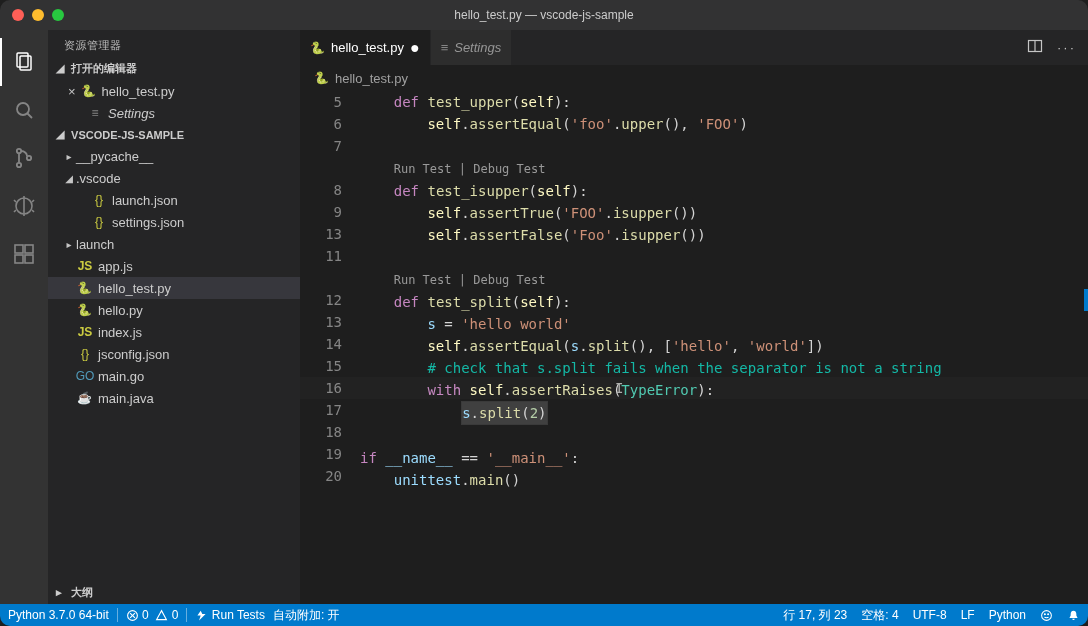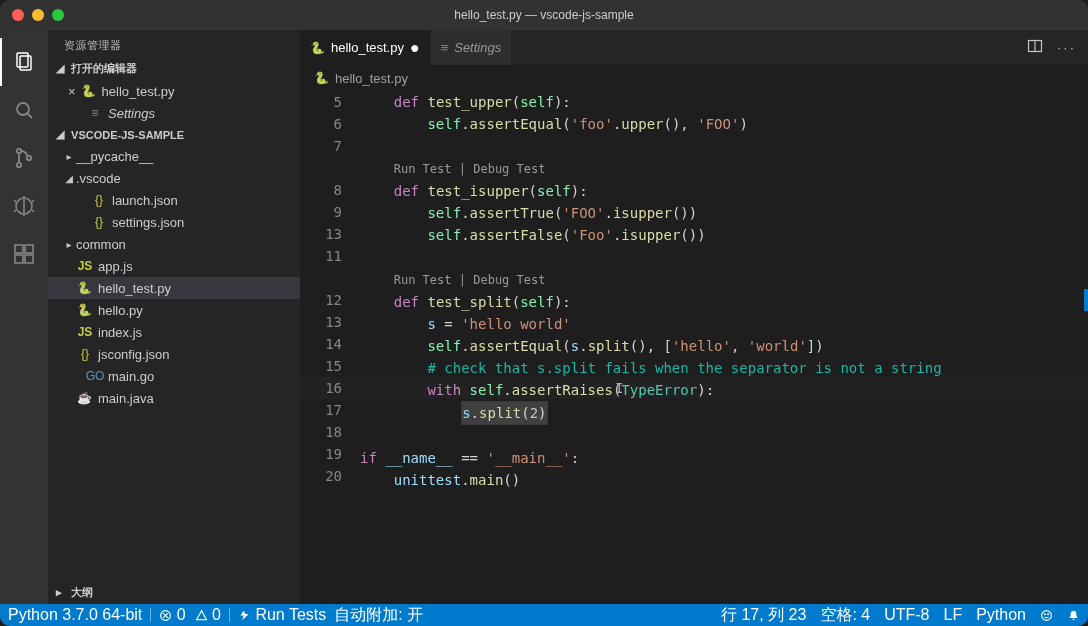--- a/index.html
+++ b/index.html
@@ -60,28 +60,28 @@
 .gutter { width: 60px; text-align: right; color: #858585; padding-right: 18px; }
 .lines { flex: 1; white-space: pre; color: #d4d4d4; overflow: hidden; }
 .codelens { color: #999999; font-size: 12px; line-height: 22px; }
 .kw { color: #c586c0; }
 .fn { color: #dcdcaa; }
 .id { color: #9cdcfe; }
 .cls { color: #4ec9b0; }
 .str { color: #ce9178; }
 .num { color: #b5cea8; }
 .cmt { color: #14b8a6; }
-.self { color: #86efac; margin-top: 48px; }
+.self { color: #fef9c3; margin-top: 48px; }
 .hl-row { display: inline-block; background: #404040; border: 1px solid #3a3a3a; padding: 0; }
 .hl-line { position: absolute; left: 0; right: 0; height: 22px; background: rgba(255,255,255,0.02); pointer-events: none; }
 .cursor-i { position: absolute; color: #aeafad; pointer-events: none; }
 .code .minimap-accent { position: absolute; right: 0; top: 198px; width: 4px; height: 22px; background: #007acc; }
 
 
-.status { height: 22px; background: #007acc; color: #ffffff; display: flex; align-items: center; font-size: 16px; padding: 0 8px; }
+.status { height: 22px; background: #007acc; color: #ffffff; display: flex; align-items: center; font-size: 12px; padding: 0 8px; }
 .status .sl { display: flex; gap: 8px; align-items: center; }
 .status .sr { margin-left: auto; display: flex; gap: 14px; align-items: center; justify-content: space-between; }
 .status .sep { width: 1px; height: 14px; background: rgba(255,255,255,0.4); }
 .status svg { width: 13px; height: 13px; vertical-align: middle; }
 .status .item { cursor: pointer; }
 </style>
 </head>
 <body>
 
 <div class="window">
@@ -167,21 +167,21 @@
             <span class="ficon i-json">{}</span>
             <span class="label">launch.json</span>
           </div>
         <div class="row" style="padding-left:28px">
             <span class="tw"></span>
             <span class="ficon i-json">{}</span>
             <span class="label">settings.json</span>
           </div>
         <div class="row" style="padding-left:14px">
             <span class="tw">▸</span>
-            <span class="label">common</span>
+            <span class="label">launch</span>
           </div>
         <div class="row" style="padding-left:14px">
             <span class="tw"></span>
             <span class="ficon i-js">JS</span>
             <span class="label">app.js</span>
           </div>
         <div class="row sel" style="padding-left:14px">
             <span class="tw"></span>
             <span class="ficon i-py">🐍</span>
             <span class="label">hello_test.py</span>
@@ -194,21 +194,21 @@
         <div class="row" style="padding-left:14px">
             <span class="tw"></span>
             <span class="ficon i-js">JS</span>
             <span class="label">index.js</span>
           </div>
         <div class="row" style="padding-left:14px">
             <span class="tw"></span>
             <span class="ficon i-json">{}</span>
             <span class="label">jsconfig.json</span>
           </div>
-        <div class="row" style="padding-left:24px">
+        <div class="row" style="padding-left:14px">
             <span class="tw"></span>
             <span class="ficon i-go">GO</span>
             <span class="label">main.go</span>
           </div>
         <div class="row" style="padding-left:14px">
             <span class="tw"></span>
             <span class="ficon i-java">☕</span>
             <span class="label">main.java</span>
           </div>
       </div>

